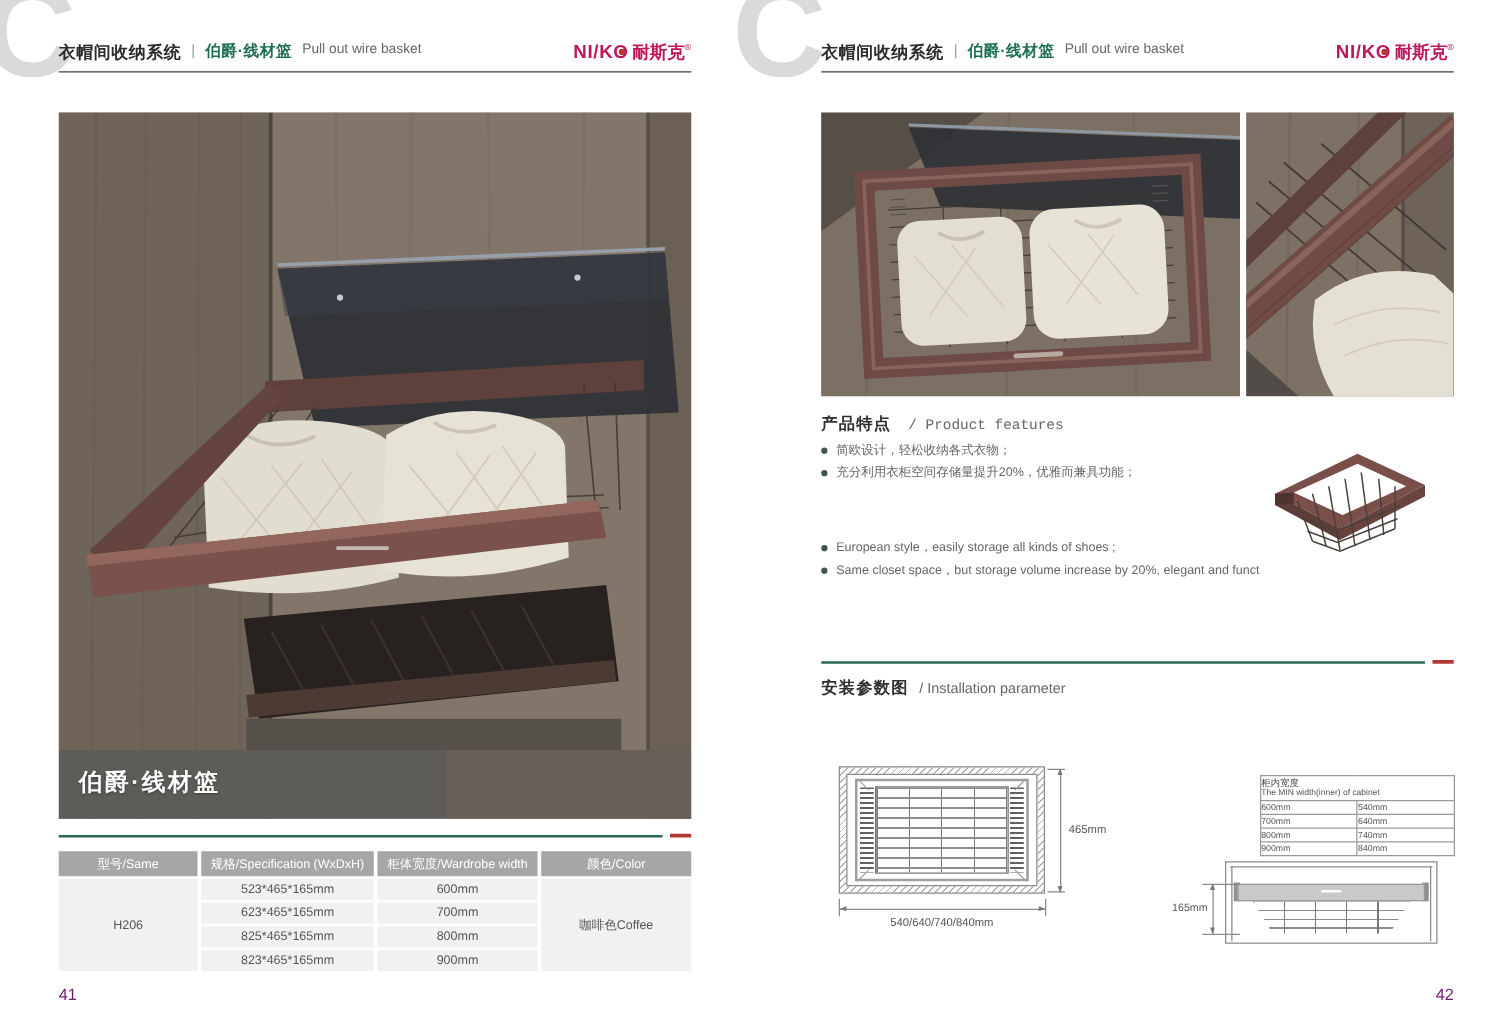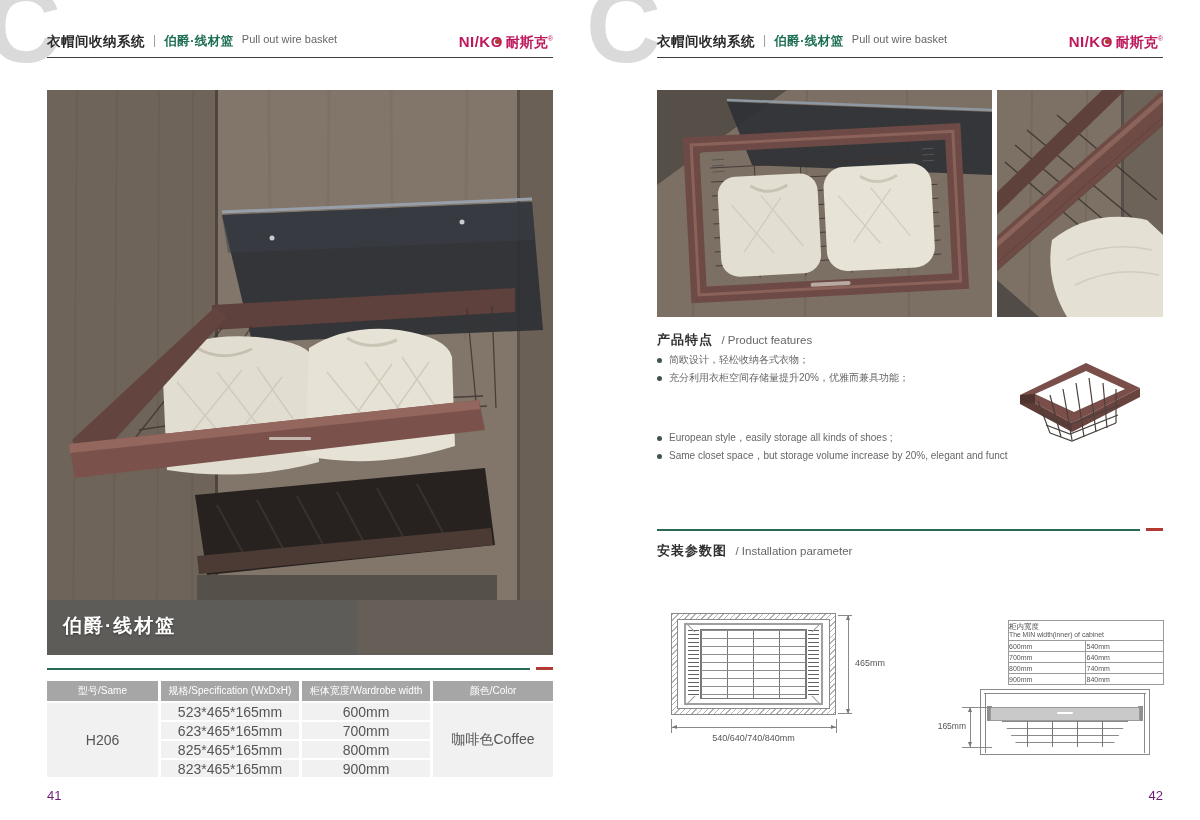--- a/index.html
+++ b/index.html
@@ -36,21 +36,21 @@
   .photo-label{position:absolute;left:16px;bottom:16px;color:#fff;font-size:19px;font-weight:bold;letter-spacing:2px;text-shadow:0 1px 2px rgba(0,0,0,.4);}
 
   
   .sep{position:absolute;display:flex;align-items:center;gap:6px;}
   .sep .g{height:2px;background:#2a6a52;flex:1;}
   .sep .r{height:3px;width:17px;background:#b23a33;}
 
   
   .spec-table{position:absolute;left:47px;top:681px;width:506px;display:grid;grid-template-columns:111px 138px 128px 120px;grid-template-rows:20px repeat(4,17px);column-gap:3px;row-gap:2px;}
   .spec-table .th{background:#a6a6a6;color:#fff;font-size:10px;display:flex;align-items:center;justify-content:center;}
-  .spec-table .td{background:#f1f1f1;color:#555;font-size:14px;display:flex;align-items:center;justify-content:center;}
+  .spec-table .td{background:#f1f1f1;color:#555;font-size:10px;display:flex;align-items:center;justify-content:center;}
   .td.model{grid-column:1;grid-row:2/6;}
   .td.color{grid-column:4;grid-row:2/6;}
 
   .pagenum{position:absolute;top:788px;font-size:13px;color:#701a75;}
   .pg-l .pagenum{left:47px;} .pg-r .pagenum{right:37px;text-align:right;}
 
   
   .sec-title{position:absolute;left:57px;white-space:nowrap;}
   .sec-title .cn{font-size:13px;font-weight:bold;color:#2f2f2f;letter-spacing:1px;}
   .sec-title .en{font-size:11.5px;color:#666;margin-left:4px;}
@@ -296,21 +296,21 @@
             <line x1="-6" y1="186" x2="176" y2="26"></line>
       </g>
       <path d="M55,150 Q95,118 150,130 L166,145 L166,227 L70,227 Q48,190 55,150 Z" fill="#e5e0d4"></path>
       <g stroke="#d0cabb" stroke-width="1.5" fill="none" opacity=".9">
         <path d="M70,170 Q110,150 155,160 M78,195 Q118,175 162,185"></path>
       </g>
       <polygon points="0,190 42,227 0,227" fill="#514c47"></polygon>
     </svg>
   </div>
 
-  <div class="sec-title" style="top:330px;">
+  <div class="sec-title" style="top:330px;font-family:Liberation Mono, monospace;">
     <span class="cn">产品特点</span>
     <span class="en">/ Product features</span>
   </div>
   <div class="feat-bullet" style="top:353px;">
     <i class="dot"></i>
     <span>简欧设计，轻松收纳各式衣物；</span>
   </div>
   <div class="feat-bullet" style="top:371px;">
     <i class="dot"></i>
     <span>充分利用衣柜空间存储量提升20%，优雅而兼具功能；</span>

